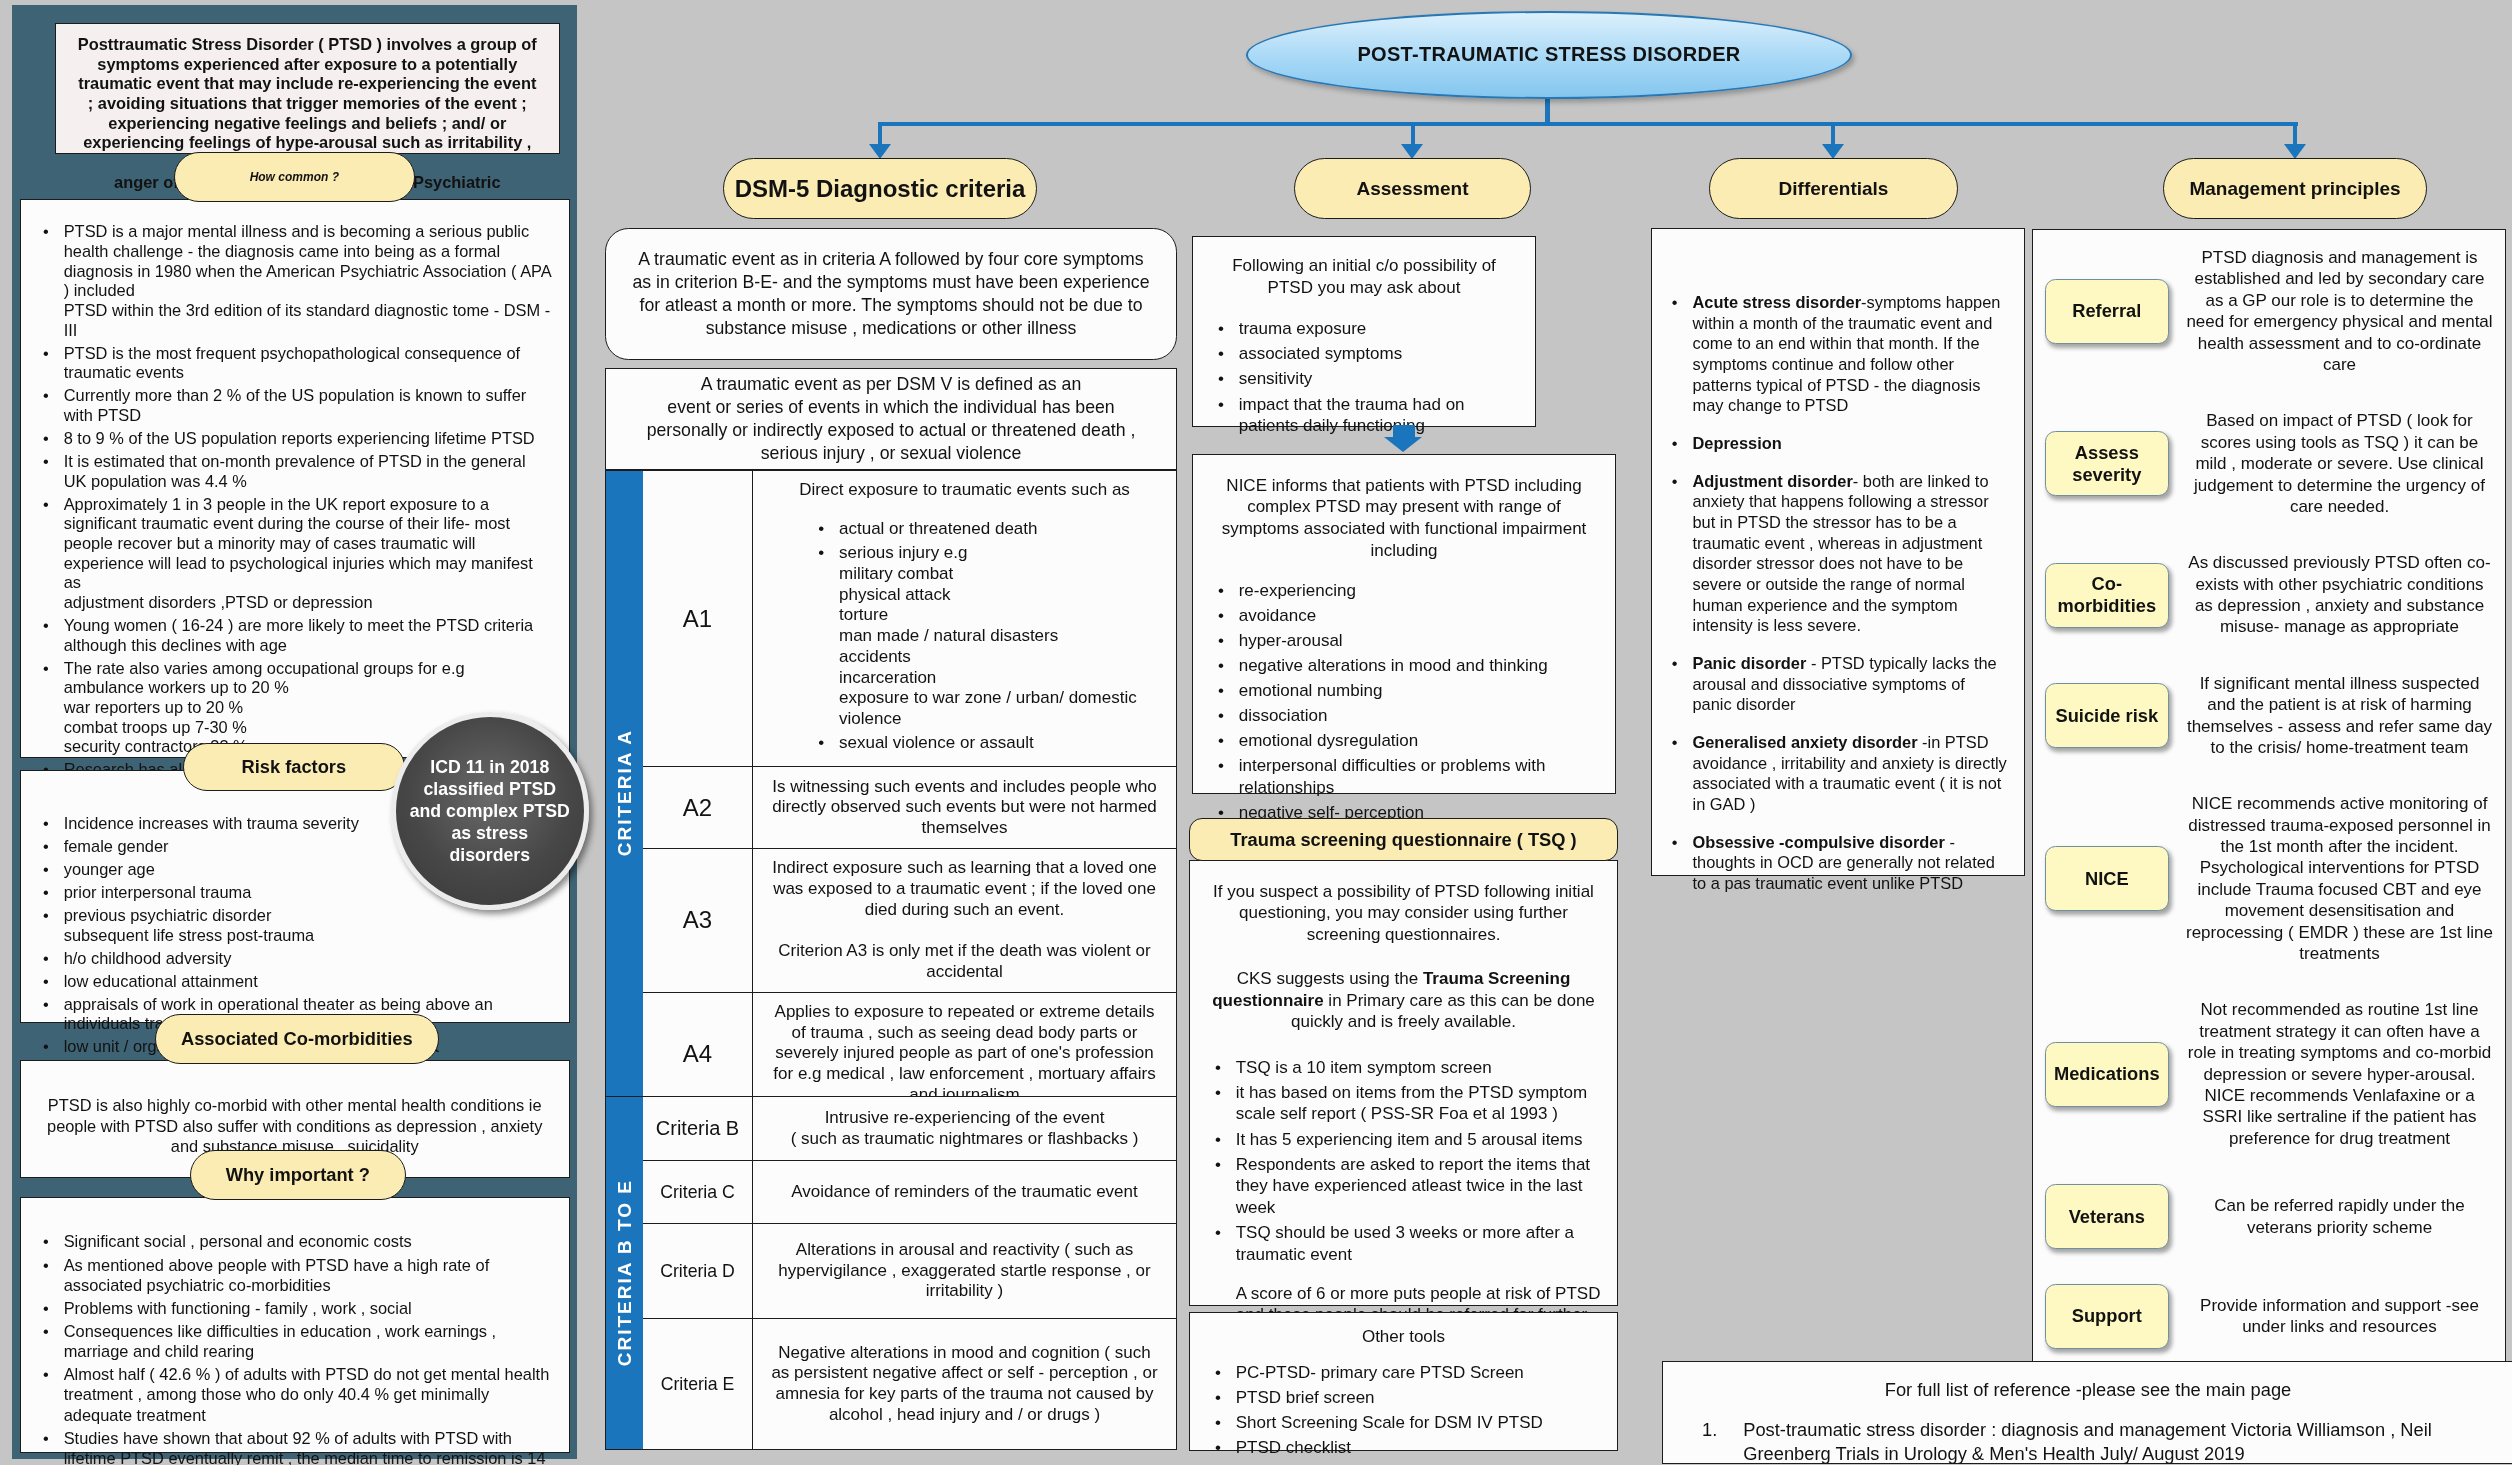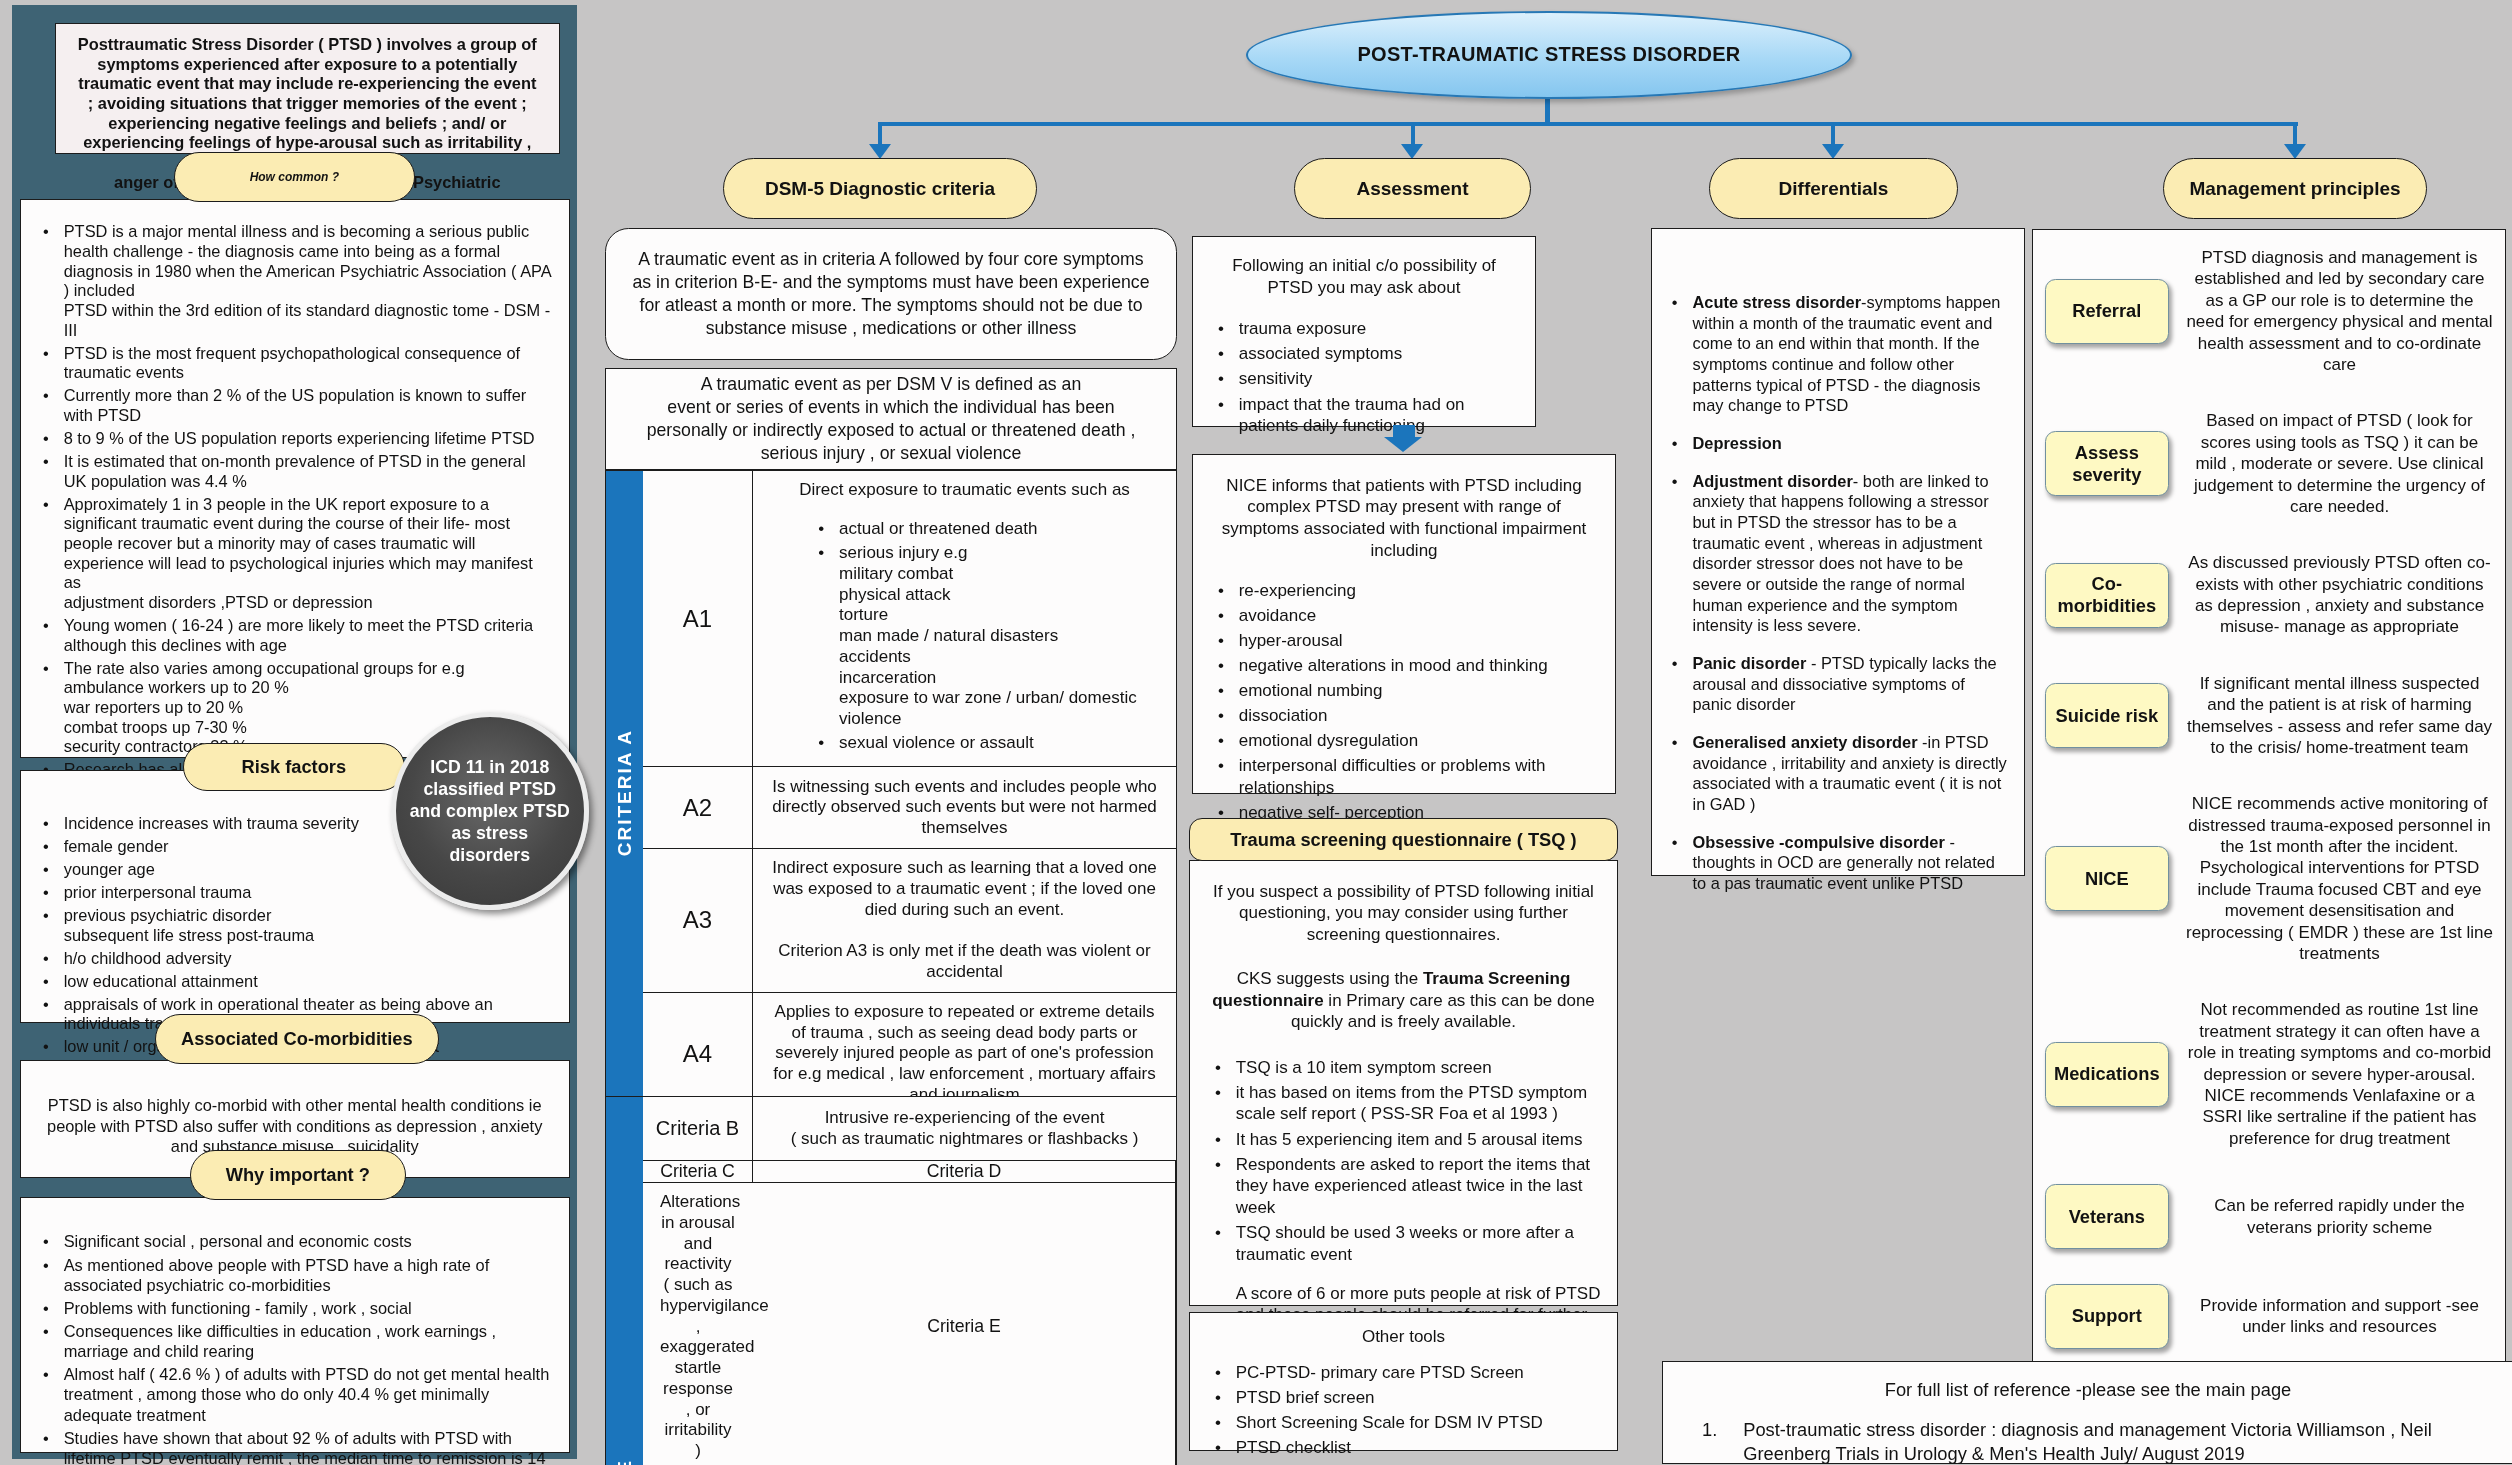--- a/index.html
+++ b/index.html
@@ -114,21 +114,21 @@
   <div class="abs line" style="left:878px;top:122px;width:1420px;height:3.9px;"></div>
   <div class="abs line" style="left:878px;top:122px;width:3.9px;height:23.6px;"></div>
   <div class="abs line" style="left:1411px;top:122px;width:3.9px;height:23.6px;"></div>
   <div class="abs line" style="left:1831px;top:122px;width:3.9px;height:23.6px;"></div>
   <div class="abs line" style="left:2293px;top:122px;width:3.9px;height:23.6px;"></div>
   <div class="abs arrowhead" style="left:869px;top:144px;"></div>
   <div class="abs arrowhead" style="left:1401px;top:144px;"></div>
   <div class="abs arrowhead" style="left:1822px;top:144px;"></div>
   <div class="abs arrowhead" style="left:2284px;top:144px;"></div>
 
-  <div class="abs pill" style="left:723px;top:158px;width:314px;height:61px;font-size:19px;border-radius:34px;">DSM-5 Diagnostic criteria</div>
+  <div class="abs pill" style="left:723px;top:158px;width:314px;height:61px;font-size:24px;border-radius:34px;">DSM-5 Diagnostic criteria</div>
   <div class="abs pill" style="left:1294px;top:158px;width:237px;height:61px;font-size:19px;border-radius:34px;">Assessment</div>
   <div class="abs pill" style="left:1709px;top:158px;width:249px;height:61px;font-size:19px;border-radius:34px;">Differentials</div>
   <div class="abs pill" style="left:2163px;top:158px;width:264px;height:61px;font-size:19px;border-radius:34px;">Management principles</div>
 
   <div class="abs wbox center pre" style="left:605px;top:228px;width:572px;height:132px;border-radius:23.6px;display:flex;align-items:center;justify-content:center;font-size:17.7px;line-height:1.3;padding:6.5px 26px;">A traumatic event as in criteria A followed by four core symptoms as in criterion  B-E- and  the symptoms must have been experience for atleast a month or more. The symptoms should not be due to substance misuse , medications or other illness</div>
 
   <div class="abs wbox center pre" style="left:605px;top:368px;width:572px;height:102px;display:flex;align-items:center;justify-content:center;font-size:17.7px;line-height:1.3;padding:6.5px 19.6px;">A traumatic event as per DSM V is defined as  an
 event or series of events in which the individual has been personally or indirectly exposed to actual or threatened death , serious injury , or sexual violence</div>
 
   <div class="abs ctable" style="left:605px;top:470px;width:572px;grid-template-columns:37px 110px 1fr;">
@@ -162,20 +162,21 @@
   </div>
 
   <div class="abs ctable" style="left:605px;top:1096px;width:572px;grid-template-columns:37px 110px 1fr;">
     <div class="strip" style="grid-row:1/5;">
       <span>CRITERIA B TO E</span>
     </div>
     <div class="lab" style="font-size:20px;">Criteria B</div>
     <div class="con pre" style="min-height:63px;">Intrusive re-experiencing of the event
 ( such as traumatic nightmares or flashbacks )</div>
     <div class="lab rt" style="font-size:17.7px;">Criteria C</div>
+    <div class="con rt pre" style="min-height:63px;">Avoidance of reminders of the traumatic event</div>
     <div class="lab rt" style="font-size:17.7px;">Criteria D</div>
     <div class="con rt pre" style="min-height:95px;">Alterations in arousal and reactivity ( such as hypervigilance , exaggerated startle response , or irritability )</div>
     <div class="lab rt" style="font-size:17.7px;">Criteria E</div>
     <div class="con rt pre" style="min-height:131px;">Negative alterations in mood and cognition ( such as persistent negative affect or self - perception , or amnesia for key parts of the trauma not caused by alcohol , head injury and / or drugs )</div>
   </div>
 
   <div class="abs wbox" style="left:1192px;top:236px;width:344px;height:191px;font-size:17px;line-height:1.28;padding:18.3px 15.7px;">
     <div class="center" style="margin-bottom:19.6px;">Following an initial c/o possibility of PTSD you may ask about</div>
     <ul class="blist">
         <li>trauma exposure</li>

